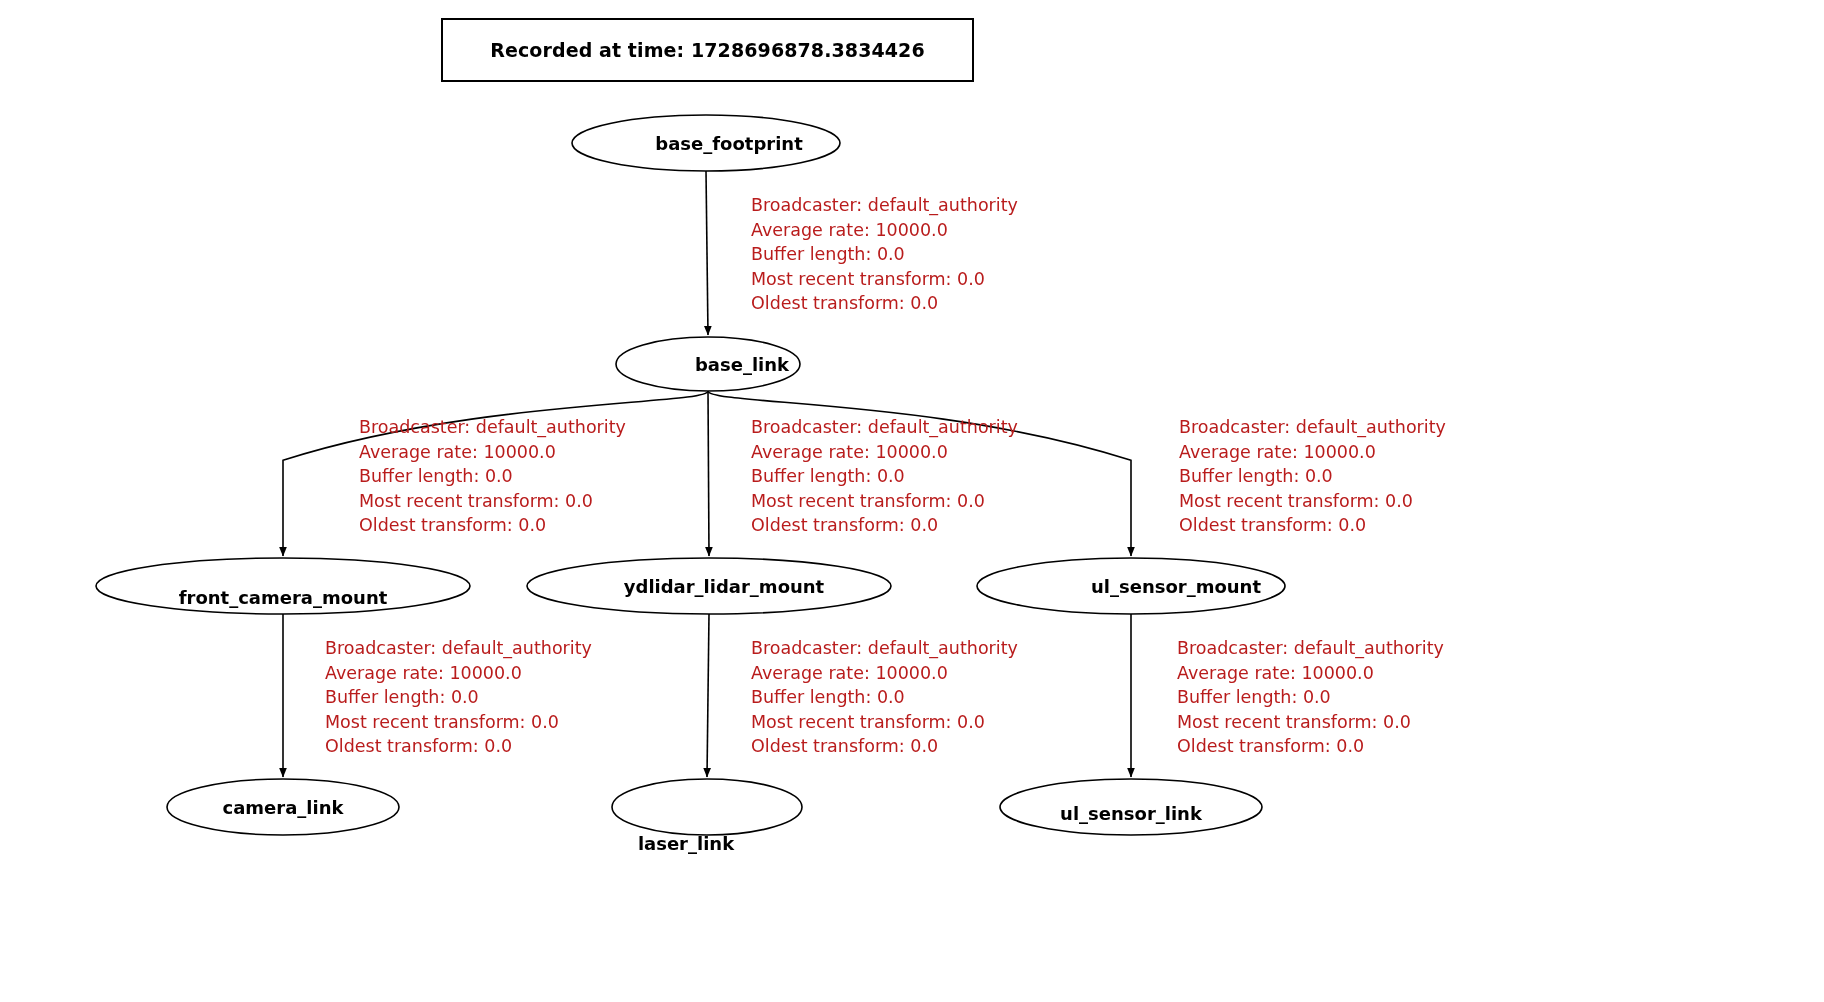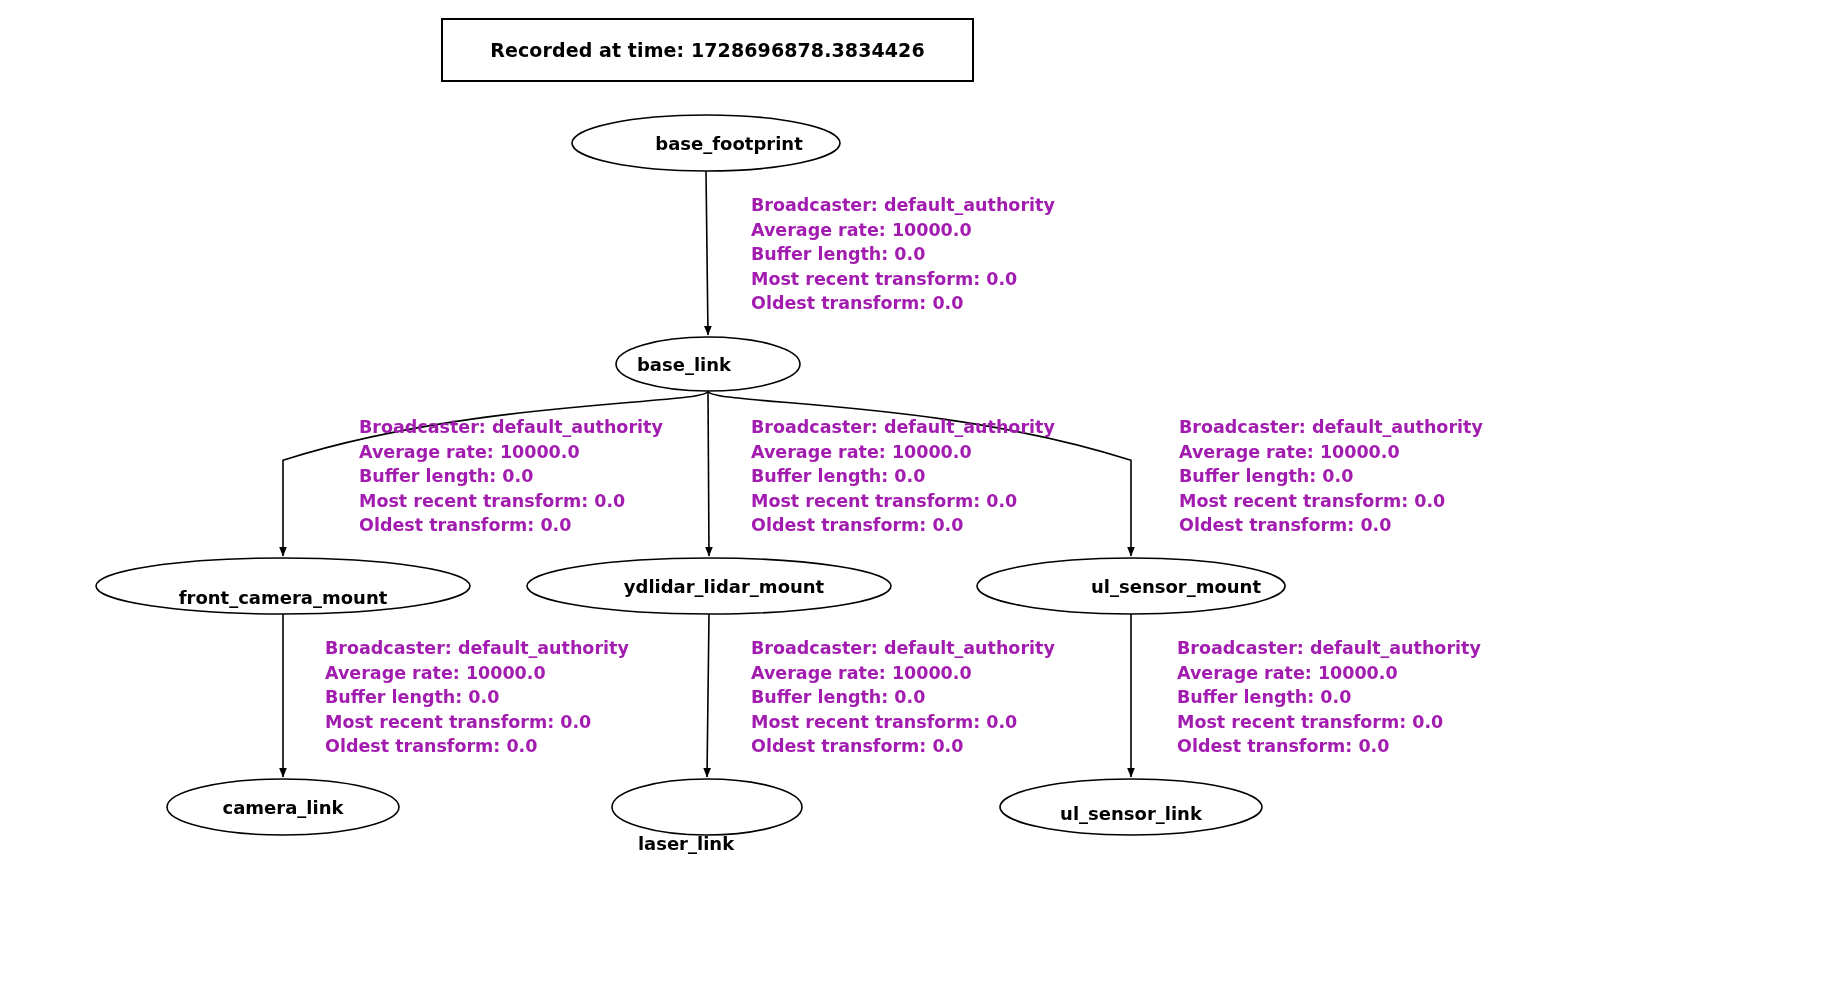--- a/index.html
+++ b/index.html
@@ -56,22 +56,22 @@
     font-size: 18px;
     font-weight: bold;
     color: #000000;
     white-space: nowrap;
     pointer-events: none;
   }
   
   .edge-label {
     position: absolute;
     font-size: 17.5px;
-    font-weight: bold;
-    color: #a21caf;
+    font-weight: normal;
+    color: #b91c1c;
     line-height: 24.6px;
     white-space: nowrap;
   }
   .edge-label div {
     white-space: nowrap;
   }
 </style>
 </head>
 <body>
 
@@ -103,21 +103,21 @@
         <ellipse cx="709" cy="586" rx="182" ry="28" fill="#ffffff" stroke="#000000" stroke-width="1.6"></ellipse>
         <ellipse cx="1131" cy="586" rx="154" ry="28" fill="#ffffff" stroke="#000000" stroke-width="1.6"></ellipse>
         <ellipse cx="283" cy="807" rx="116" ry="28" fill="#ffffff" stroke="#000000" stroke-width="1.6"></ellipse>
         <ellipse cx="707" cy="807" rx="95" ry="28" fill="#ffffff" stroke="#000000" stroke-width="1.6"></ellipse>
         <ellipse cx="1131" cy="807" rx="131" ry="28" fill="#ffffff" stroke="#000000" stroke-width="1.6"></ellipse>
       </g>
   </svg>
 
   <div id="node-labels">
       <div class="node-label" style="left: 706px; top: 143px; margin-left: 23px;">base_footprint</div>
-      <div class="node-label" style="left: 684px; top: 364px;">base_link</div>
+      <div class="node-label" style="left: 742px; top: 364px;">base_link</div>
       <div class="node-label" style="left: 283px; top: 586px; margin-top: 11px;">front_camera_mount</div>
       <div class="node-label" style="left: 724px; top: 586px;">ydlidar_lidar_mount</div>
       <div class="node-label" style="left: 1176px; top: 586px;">ul_sensor_mount</div>
       <div class="node-label" style="left: 283px; top: 807px; text-align: right;">camera_link</div>
       <div class="node-label" style="left: 686px; top: 807px; margin-top: 36px;">laser_link</div>
       <div class="node-label" style="left: 1131px; top: 813px;">ul_sensor_link</div>
     </div>
 
   <div id="edge-labels">
       <div class="edge-label" style="left: 751px; top: 193px;">

